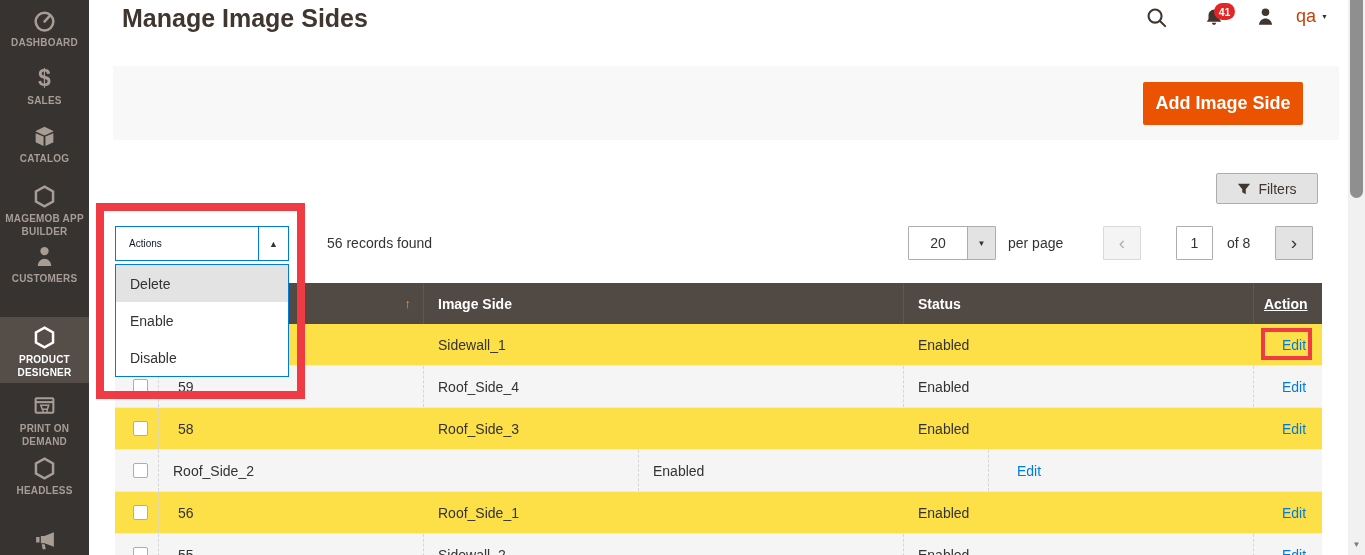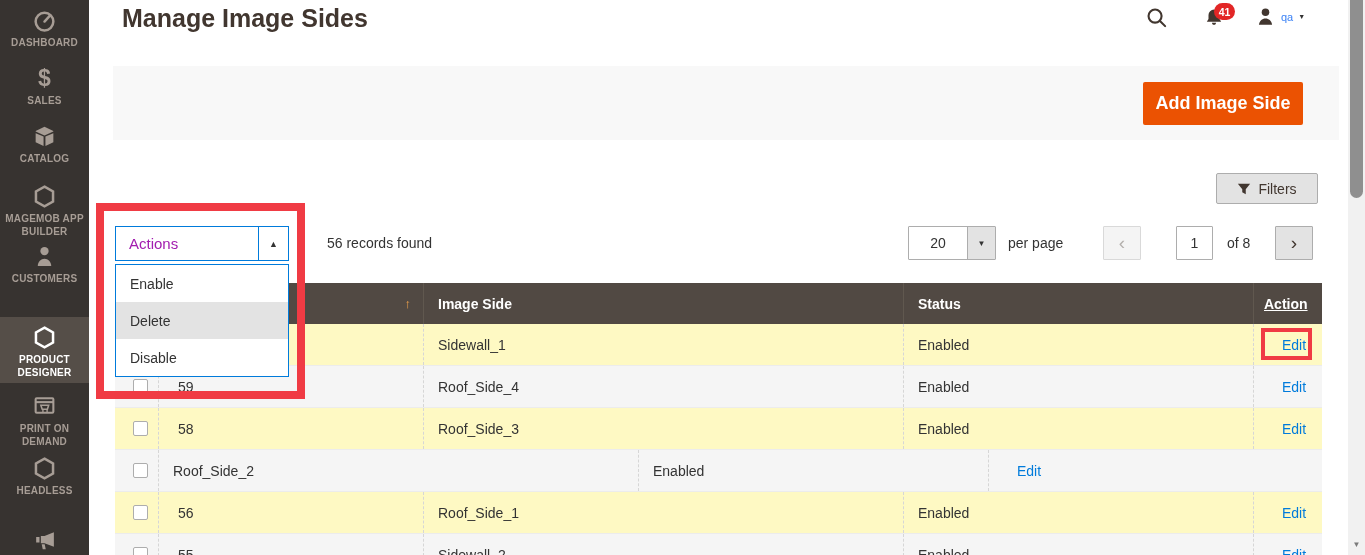--- a/index.html
+++ b/index.html
@@ -14,21 +14,21 @@
   .nav-label { width:80px; margin-top:3px; font-size:10px; font-weight:700; letter-spacing:.2px; line-height:13px; text-align:center; }
   .nav-item.selected { background:#554e48; color:#fff; height:66px; padding-top:8px; }
 
   
   .page-title { position:absolute; left:114px; top:4px; font-size:25px; color:#41362f; z-index:1;margin-left:8px; }
   .icon-btn { position:absolute; cursor:pointer; z-index:1; }
   .search-btn { left:1145px; top:6px; }
   .bell-btn { left:1203px; top:7px; }
   .badge { position:absolute; left:1214px; top:3px; min-width:21px; height:17px; padding:0 4px; background:#e22626; border-radius:9px; color:#fff; font-size:10.5px; font-weight:700; display:flex; align-items:center; justify-content:center; z-index:2; }
   .user-btn { left:1255px; top:6px; display:flex; align-items:center; gap:5px; }
-  .user-name { font-size:11px; color:#3b82f6; }
+  .user-name { font-size:18px; color:#c2410c;margin-left:15px; }
   .tiny-caret { font-size:7px; color:#333; }
 
   
   .band { position:absolute; left:113px; top:66px; width:1226px; height:74px; background:#f8f8f8; }
   .add-btn { position:absolute; left:1143px; top:82px; width:160px; height:43px; background:#eb5202; border:none; border-radius:2px; color:#fff; font-size:18px; font-weight:700; font-family:inherit; cursor:pointer; }
 
   
   .filters-btn { position:absolute; left:1216px; top:173px; width:102px; height:31px; background:#e3e3e3; border:1px solid #adadad; border-radius:2px; display:flex; align-items:center; justify-content:center; gap:7px; font-size:14px; color:#41362f; cursor:pointer; }
 
   
@@ -46,32 +46,32 @@
 
   
   .grid { position:absolute; left:115px; top:283px; width:1207px; z-index:1; }
   .grid-header { display:flex; height:41px; background:#514943; color:#fff; font-size:14px; font-weight:700; }
   .hcell { display:flex; align-items:center; height:100%; padding-left:14px; border-left:1px solid #60584f; }
   .hcell:first-child { border-left:none; }
   .col-cb { width:43px; } .col-id { width:265px; } .col-side { width:480px; } .col-status { width:350px; } .col-action { width:69px; }
   .hcell.col-id { justify-content:flex-end; padding-right:12px; }
   .sort-arrow { color:#f0a14b; font-size:13px; font-weight:400; }
   .hcell.col-action { padding-left:10px;text-decoration:underline; }
-  .grid-row { display:flex; height:42px; background:#fef9c3; border-bottom:1px solid #ececec; font-size:14px; color:#333; }
+  .grid-row { display:flex; height:42px; background:#fde047; border-bottom:1px solid #ececec; font-size:14px; color:#333; }
   .grid-row.stripe { background:#f5f5f5; }
   .cell { display:flex; align-items:center; height:100%; padding-left:14px; border-left:1px dashed #d6d6d6; }
   .cell.col-cb { border-left:none; padding-left:0; }
   .cell.col-id { padding-left:19px; }
   .cell.col-action { justify-content:center; padding-left:0; }
   .checkbox { width:15px; height:15px; margin-left:18px; background:#fff; border:1px solid #adadad; border-radius:2px; cursor:pointer; }
   .edit-link { color:#007bdb; text-decoration:none; cursor:pointer;margin-left:12px; }
 
   
   .actions-select { position:absolute; left:115px; top:226px; width:174px; height:35px; background:#fff; border:1px solid #007bdb; display:flex; z-index:5; cursor:pointer; }
-  .actions-label { flex:1; display:flex; align-items:center; padding-left:13px; font-size:15px; color:#a21caf; }
+  .actions-label { flex:1; display:flex; align-items:center; padding-left:13px; font-size:10px; color:#0f172a; }
   .actions-caret-box { width:30px; border-left:1px solid #007bdb; display:flex; align-items:center; justify-content:center; }
   .caret-up-glyph { font-size:9px; color:#333; }
   .actions-menu { position:absolute; left:115px; top:264px; width:174px; background:#fff; border:1px solid #007bdb; z-index:5; }
   .menu-item { height:37px; display:flex; align-items:center; padding-left:14px; font-size:14px; color:#333; background:#fff; cursor:pointer; }
   .menu-item.hovered { background:#e3e3e3; }
 
   
   .red-box { position:absolute; border-style:solid; border-color:#f03b44; z-index:10; pointer-events:none; }
   .red-box-actions { left:96px; top:203px; width:209px; height:196px; border-width:8px; }
   .red-box-edit { left:1261px; top:328px; width:51px; height:32px; border-width:4px; }
@@ -271,22 +271,22 @@
     </div>
   </div>
 
   <div class="actions-select">
     <span class="actions-label">Actions</span>
     <span class="actions-caret-box">
         <span class="caret-up-glyph">▲</span>
       </span>
   </div>
   <div class="actions-menu">
+    <div class="menu-item hovered">Delete</div>
     <div class="menu-item">Enable</div>
-    <div class="menu-item hovered">Delete</div>
     <div class="menu-item">Disable</div>
   </div>
 
   <div class="red-box red-box-actions"></div>
   <div class="red-box red-box-edit"></div>
 
   <div class="scrollbar">
     <div class="scroll-thumb"></div>
     <div class="scroll-arrow">▼</div>
   </div>

